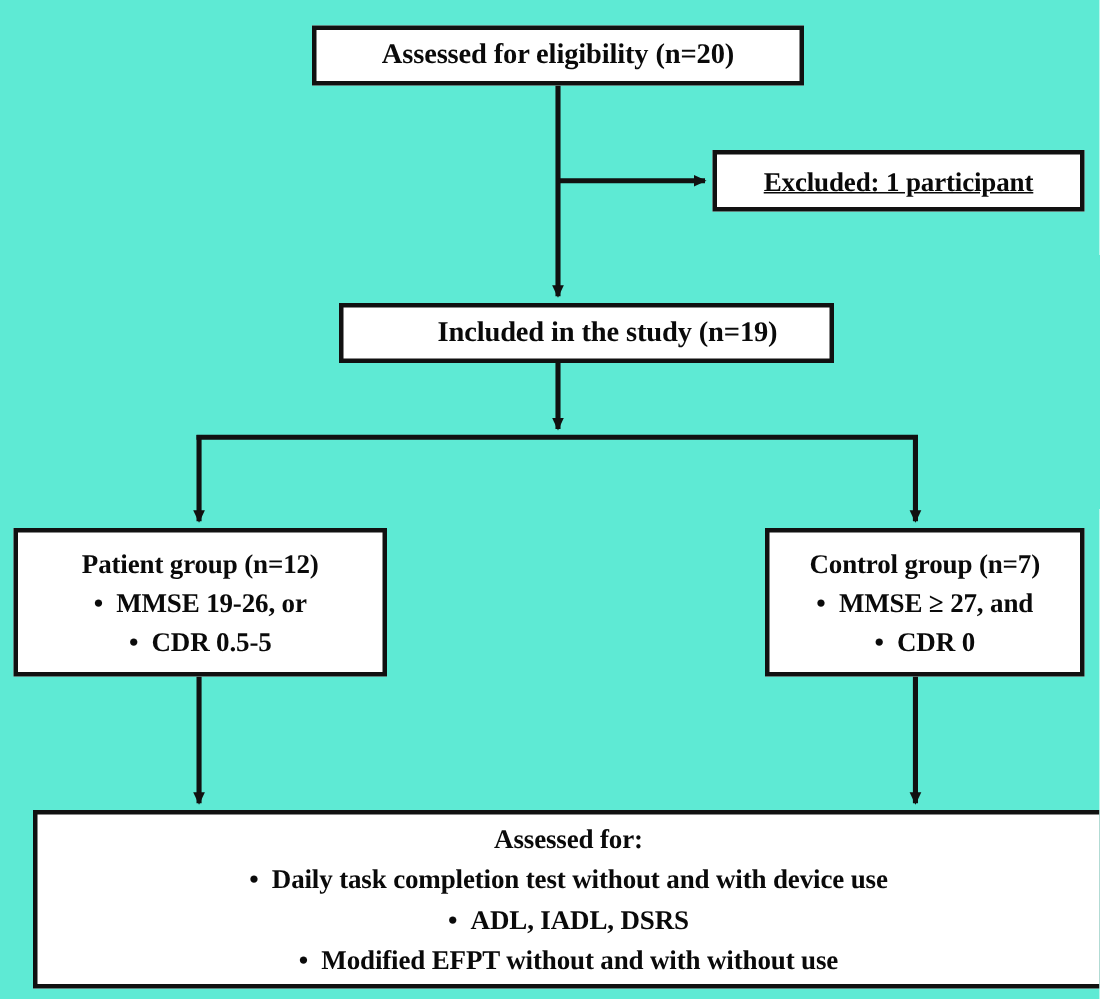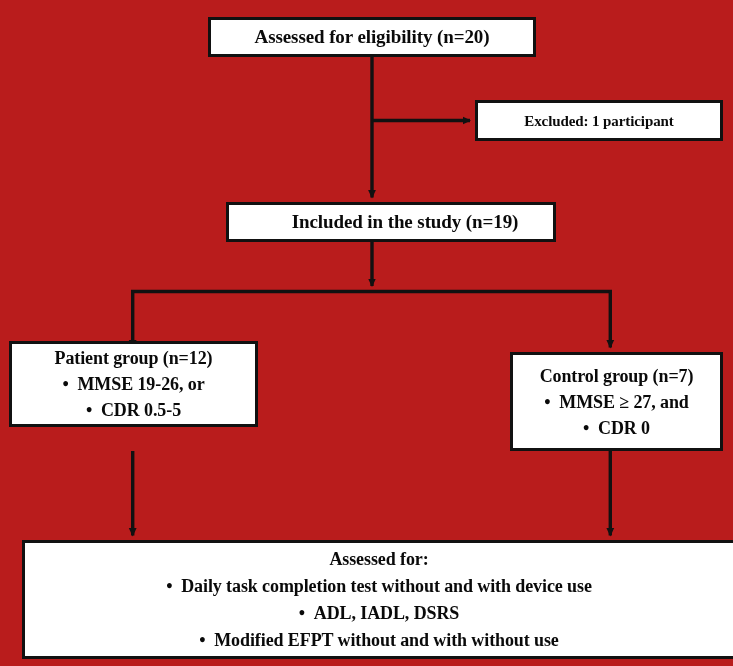--- a/index.html
+++ b/index.html
@@ -4,21 +4,21 @@
 <style>
   html, body {
     margin: 0;
     padding: 0;
     background: #ffffff;
   }
   #flow-root {
     position: relative;
     width: 733px;
     height: 666px;
-    background: #b91c1c;
+    background: #5eead4;
     font-family: "Liberation Serif", "DejaVu Serif", serif;
     overflow: hidden;
   }
   .svg-layer {
     position: absolute;
     left: 0;
     top: 0;
     width: 733px;
     height: 666px;
   }
@@ -50,38 +50,38 @@
   }
   #box-assessed .node-line { font-size: 19px; line-height: 22px; }
 
   
   #box-excluded {
     left: 475px;
     top: 100px;
     width: 248px;
     height: 41px;
   }
-  #box-excluded .node-line { font-size: 15px; line-height: 22px; }
+  #box-excluded .node-line { font-size: 18px; line-height: 22px; text-decoration: underline; }
 
   
   #box-included {
     left: 226px;
     top: 202px;
     width: 330px;
     height: 40px;
     padding-left: 28px;
   }
   #box-included .node-line { font-size: 19px; line-height: 22px; }
 
   
   #box-patient {
     left: 9px;
-    top: 341px;
+    top: 352px;
     width: 249px;
-    height: 86px;
+    height: 99px;
   }
   #box-patient .node-line { font-size: 18px; line-height: 26px; }
 
   
   #box-control {
     left: 510px;
     top: 352px;
     width: 213px;
     height: 99px;
     align-items: center;

